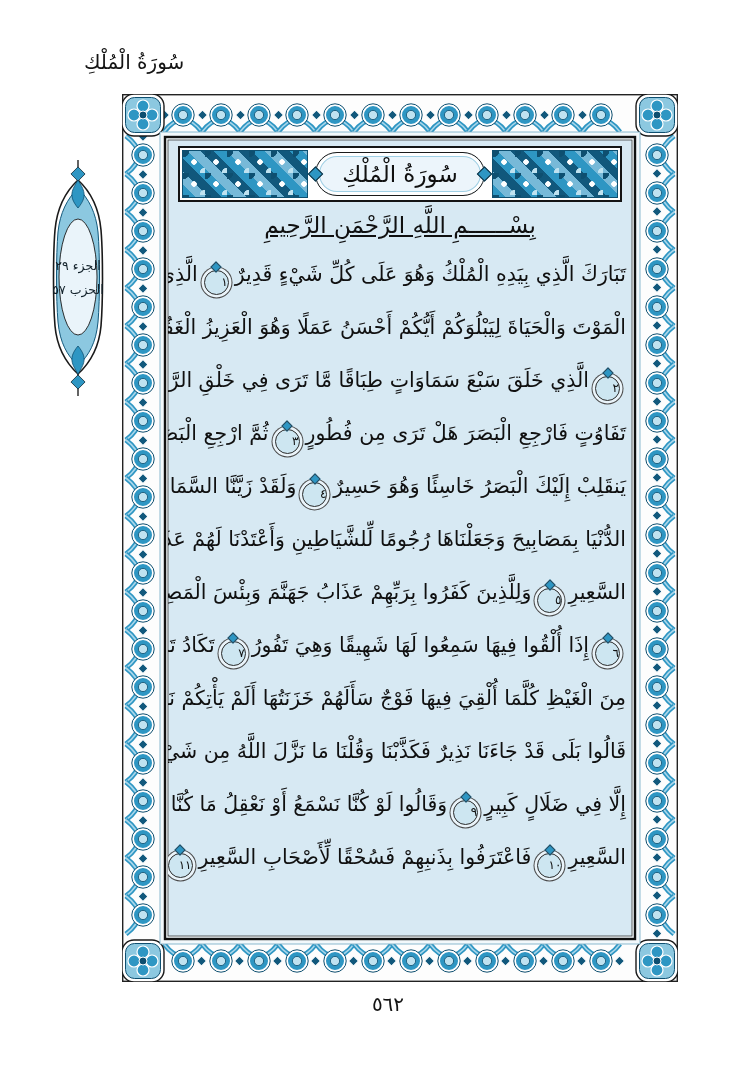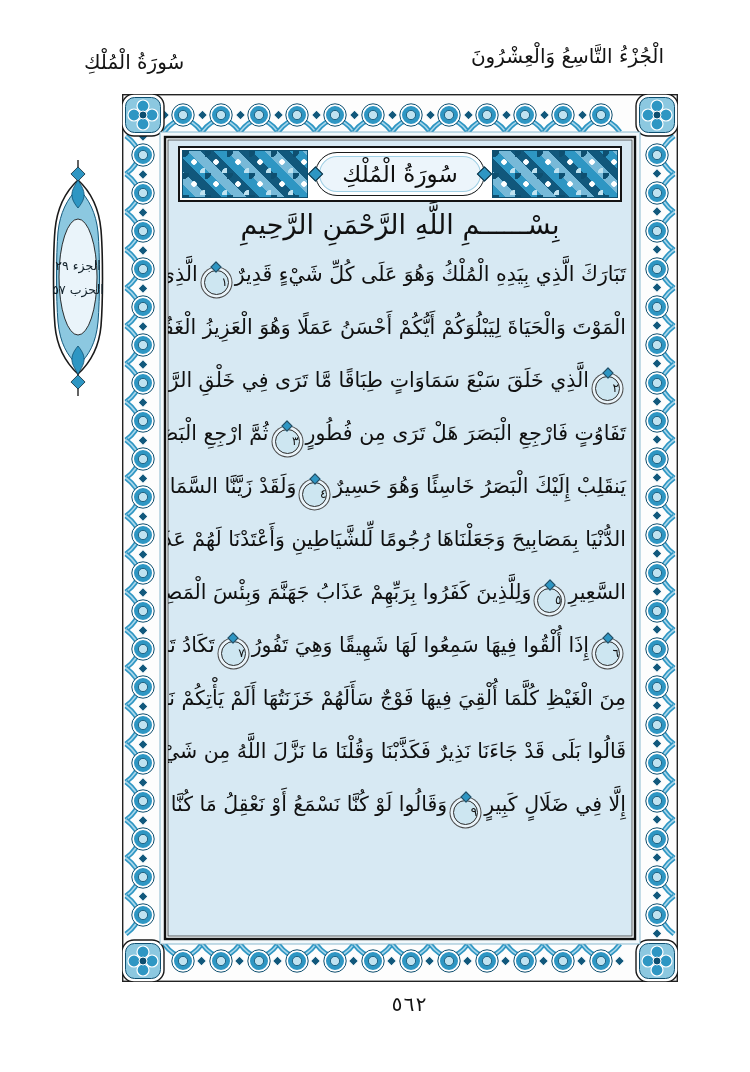--- a/index.html
+++ b/index.html
@@ -34,42 +34,41 @@
          background-size:22px 22px,22px 22px,22px 22px,auto;}
   .cartouche{flex:1;position:relative;margin:4px 5px;background:#ecf5fb;border:1.5px solid #1a1a1a;border-radius:26px;
              box-shadow:inset 0 0 0 3px #ffffff, inset 0 0 0 4px #9fcfe4;
              display:flex;align-items:center;justify-content:center;}
   .cartouche .tip{position:absolute;top:50%;width:9px;height:9px;background:#2e96c3;border:1px solid #13303f;
                   transform:translateY(-50%) rotate(45deg);}
   .tip-r{right:-6px;} .tip-l{left:-6px;}
   .surah-title{font-size:23px;color:#101010;}
 
   
-  .bismillah{height:46px;line-height:46px;text-align:center;font-size:27px;color:#101010;}
+  .bismillah{height:46px;line-height:46px;text-align:center;font-size:23px;color:#101010;text-decoration:underline;}
 
   
   .qline{height:53px;line-height:53px;font-size:20.5px;color:#101010;padding:0 6px;
          text-align:justify;text-align-last:justify;white-space:nowrap;overflow:hidden;}
   .vmark{display:inline-block;width:23px;height:23px;line-height:23px;border-radius:50%;
          background:#cde6f1;border:1px solid #2b2b2b;
          box-shadow:0 0 0 2.5px #eaf4fa, 0 0 0 3.5px #4a4a4a;
          text-align:center;font-size:12px;position:relative;vertical-align:-5px;margin:0 6px;white-space:normal;}
   .vmark::before{content:"";position:absolute;top:-8px;left:50%;width:6px;height:6px;background:#2e96c3;
                  border:1px solid #27495c;transform:translateX(-50%) rotate(45deg);}
 
   
-  .pagenum{position:absolute;left:131px;top:992px;width:556px;text-align:center;
-           font-size:20px;letter-spacing:2px;color:#141414;font-family:Liberation Mono, monospace;}
+  .pagenum{position:absolute;left:110px;top:992px;width:556px;text-align:center;
+           font-size:20px;letter-spacing:2px;color:#141414;}
 </style>
 </head>
 <body>
 
 <div class="page">
 
-  <div class="hdr hdr-right">الْجُزْءُ التَّاسِعُ وَالْعِشْرُونَ</div>
   <div class="hdr hdr-left">سُورَةُ الْمُلْكِ</div>
 
   <svg class="juz-svg" viewBox="0 0 72 244">
     <line x1="36" y1="4" x2="36" y2="240" stroke="#222" stroke-width="1.4"></line>
     <path d="M36,24 C49,36 57,52 59,74 C61,98 61,146 59,170 C57,192 49,206 36,218 C23,206 15,192 13,170 C11,146 11,98 13,74 C15,52 23,36 36,24 Z" fill="#ffffff" stroke="#1a1a1a" stroke-width="1.6"></path>
     <path d="M36,32 C47,43 54,57 56,76 C58,99 58,143 56,166 C54,187 47,199 36,210 C25,199 18,187 16,166 C14,143 14,99 16,76 C18,57 25,43 36,32 Z" fill="#8cc8e0" stroke="#11587c" stroke-width="1"></path>
     <path d="M36,24 C42,34 46,40 36,52 C26,40 30,34 36,24 Z" fill="#2e96c3" stroke="#0e4f70" stroke-width="0.8"></path>
     <path d="M36,218 C42,208 46,202 36,190 C26,202 30,208 36,218 Z" fill="#2e96c3" stroke="#0e4f70" stroke-width="0.8"></path>
     <ellipse cx="36" cy="121" rx="19" ry="58" fill="#eaf4fa" stroke="#1a1a1a" stroke-width="0.9"></ellipse>
     <rect x="31" y="13" width="10" height="10" transform="rotate(45 36 18)" fill="#2e96c3" stroke="#13303f" stroke-width="0.8"></rect>
@@ -207,17 +206,18 @@
         <div class="qline"><span>الْمَوْتَ وَالْحَيَاةَ لِيَبْلُوَكُمْ أَيُّكُمْ أَحْسَنُ عَمَلًا وَهُوَ الْعَزِيزُ الْغَفُورُ</span></div>
         <div class="qline"><span class="vmark">٢</span><span>الَّذِي خَلَقَ سَبْعَ سَمَاوَاتٍ طِبَاقًا مَّا تَرَى فِي خَلْقِ الرَّحْمَنِ مِن</span></div>
         <div class="qline"><span>تَفَاوُتٍ فَارْجِعِ الْبَصَرَ هَلْ تَرَى مِن فُطُورٍ</span><span class="vmark">٣</span><span>ثُمَّ ارْجِعِ الْبَصَرَ كَرَّتَيْنِ</span></div>
         <div class="qline"><span>يَنقَلِبْ إِلَيْكَ الْبَصَرُ خَاسِئًا وَهُوَ حَسِيرٌ</span><span class="vmark">٤</span><span>وَلَقَدْ زَيَّنَّا السَّمَاءَ</span></div>
         <div class="qline"><span>الدُّنْيَا بِمَصَابِيحَ وَجَعَلْنَاهَا رُجُومًا لِّلشَّيَاطِينِ وَأَعْتَدْنَا لَهُمْ عَذَابَ</span></div>
         <div class="qline"><span>السَّعِيرِ</span><span class="vmark">٥</span><span>وَلِلَّذِينَ كَفَرُوا بِرَبِّهِمْ عَذَابُ جَهَنَّمَ وَبِئْسَ الْمَصِيرُ</span></div>
         <div class="qline"><span class="vmark">٦</span><span>إِذَا أُلْقُوا فِيهَا سَمِعُوا لَهَا شَهِيقًا وَهِيَ تَفُورُ</span><span class="vmark">٧</span><span>تَكَادُ تَمَيَّزُ</span></div>
         <div class="qline"><span>مِنَ الْغَيْظِ كُلَّمَا أُلْقِيَ فِيهَا فَوْجٌ سَأَلَهُمْ خَزَنَتُهَا أَلَمْ يَأْتِكُمْ نَذِيرٌ</span></div>
         <div class="qline"><span>قَالُوا بَلَى قَدْ جَاءَنَا نَذِيرٌ فَكَذَّبْنَا وَقُلْنَا مَا نَزَّلَ اللَّهُ مِن شَيْءٍ إِنْ أَنتُمْ</span></div>
         <div class="qline"><span>إِلَّا فِي ضَلَالٍ كَبِيرٍ</span><span class="vmark">٩</span><span>وَقَالُوا لَوْ كُنَّا نَسْمَعُ أَوْ نَعْقِلُ مَا كُنَّا فِي أَصْحَابِ</span></div>
+        <div class="qline"><span>السَّعِيرِ</span><span class="vmark">١٠</span><span>فَاعْتَرَفُوا بِذَنبِهِمْ فَسُحْقًا لِّأَصْحَابِ السَّعِيرِ</span><span class="vmark">١١</span></div>
       </div>
   </div>
 
   <div class="pagenum">٥٦٢</div>
 </div>
 
 </body></html>

